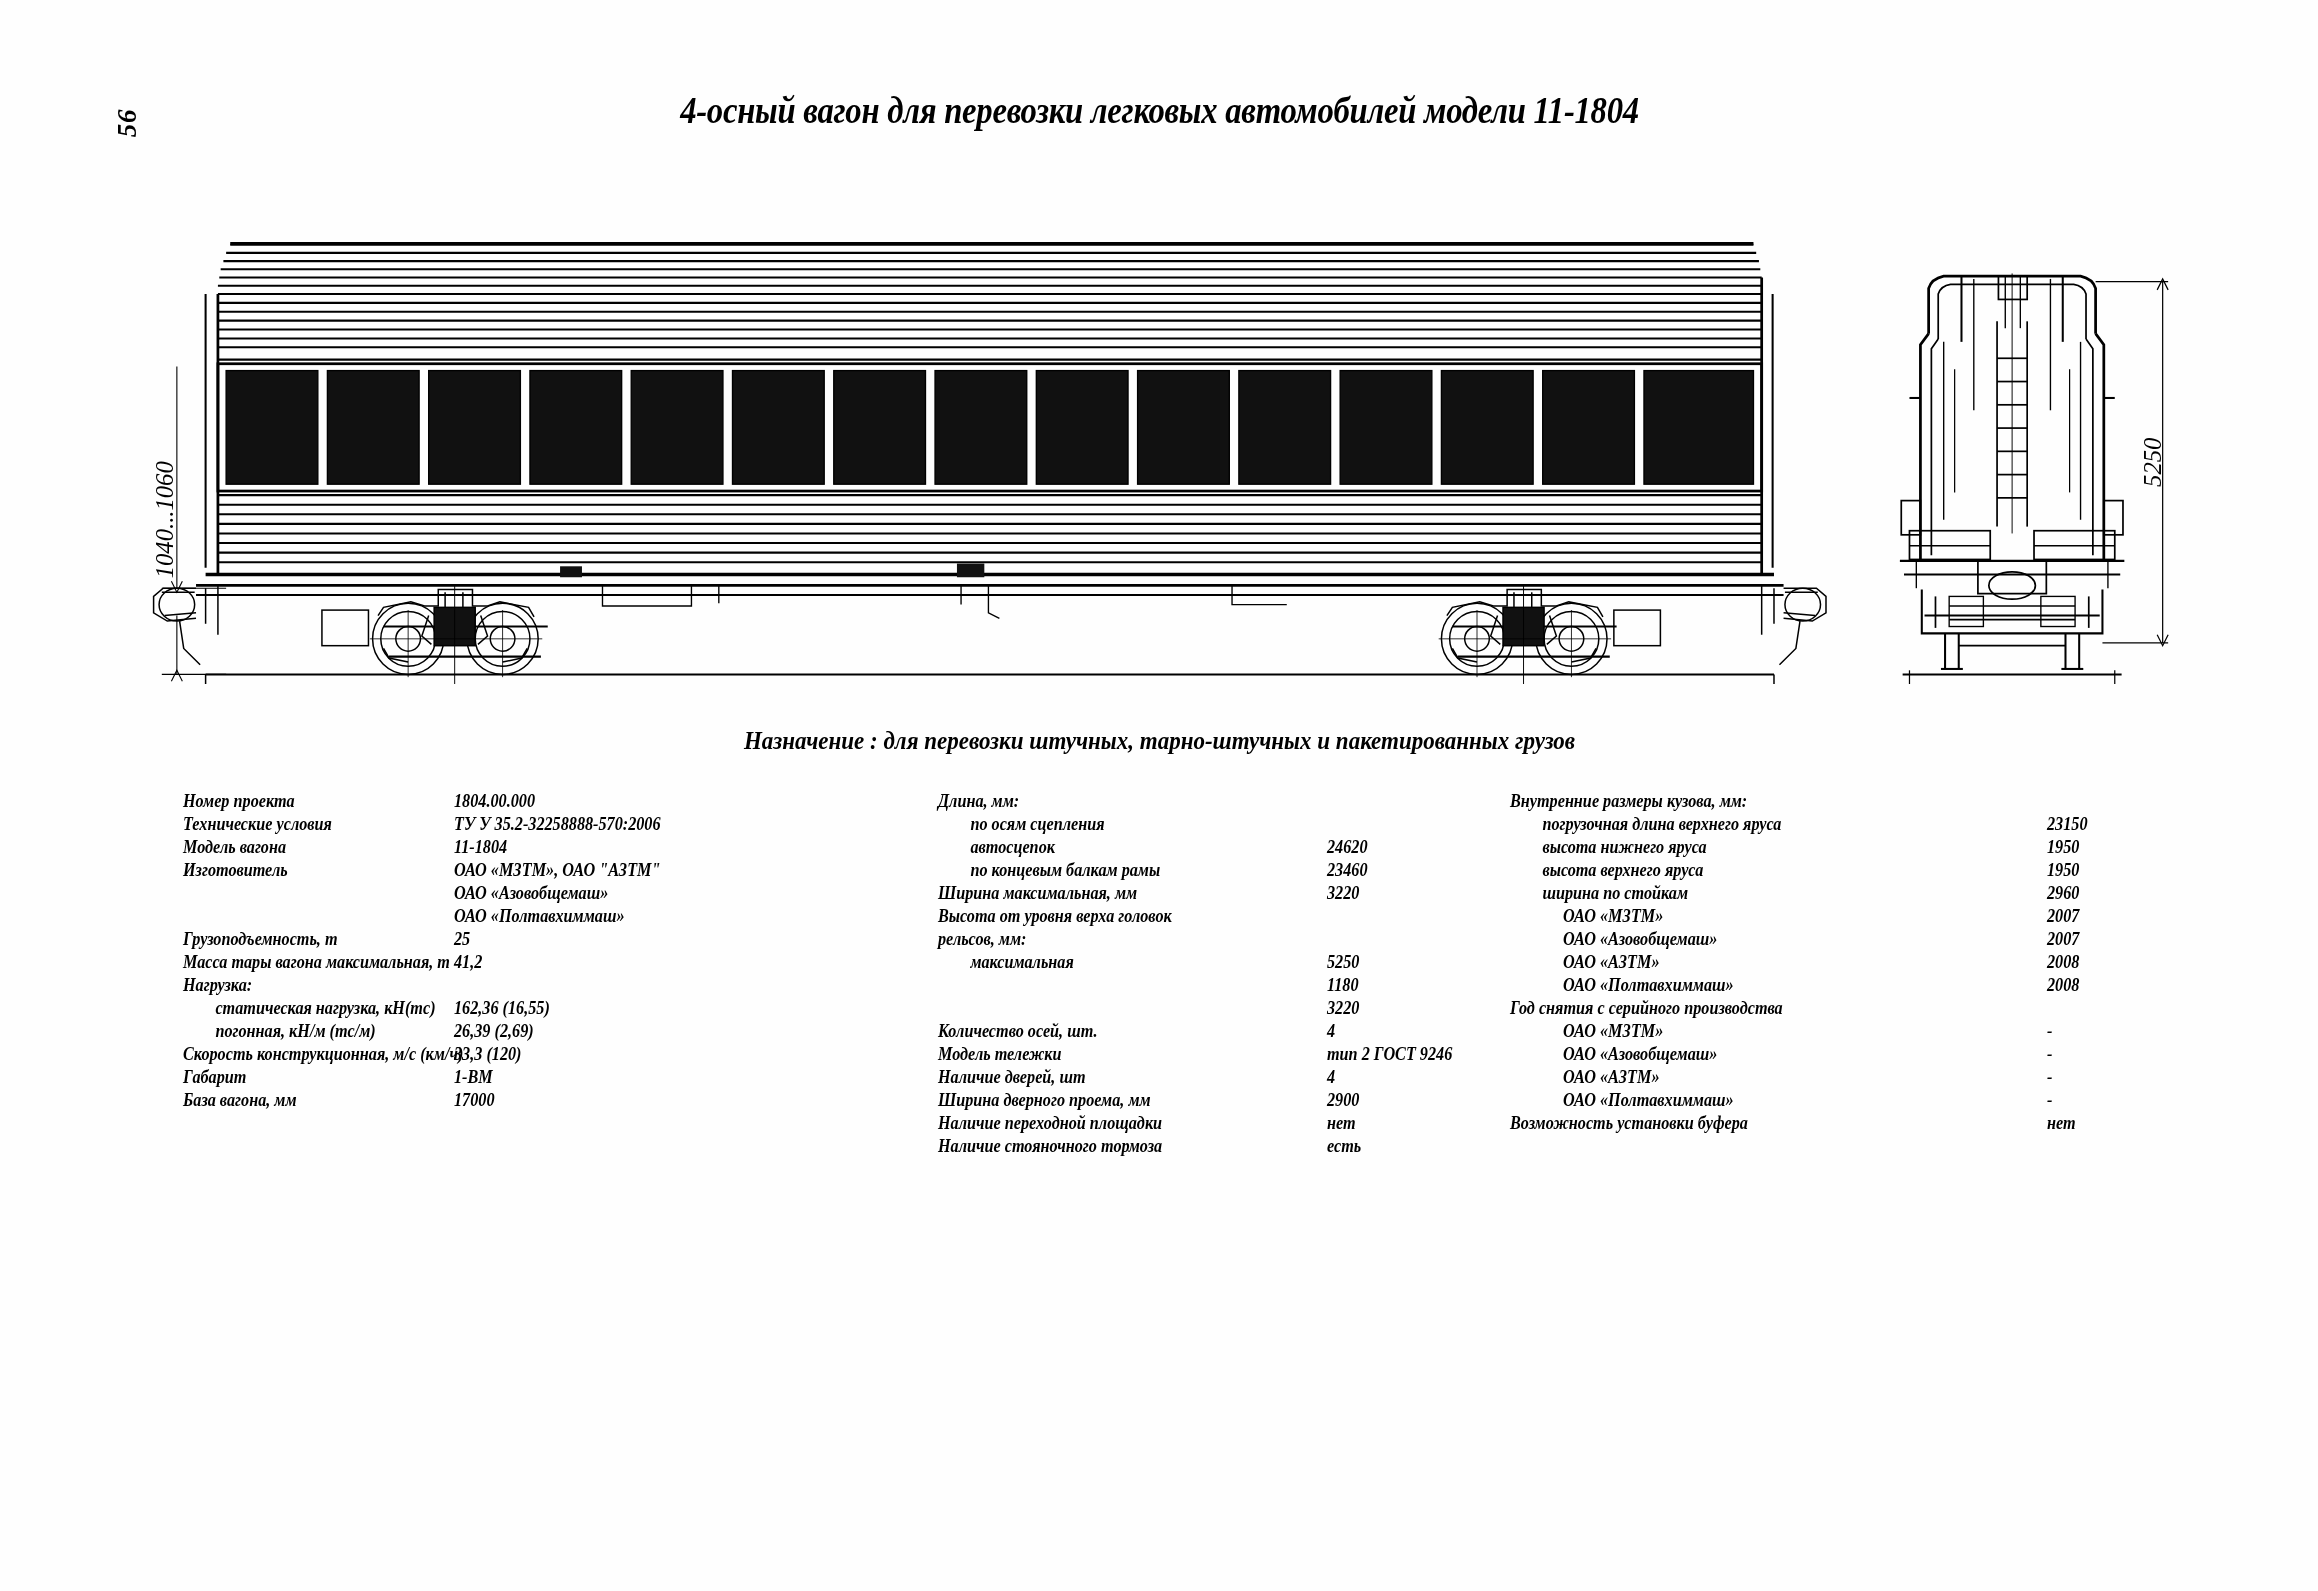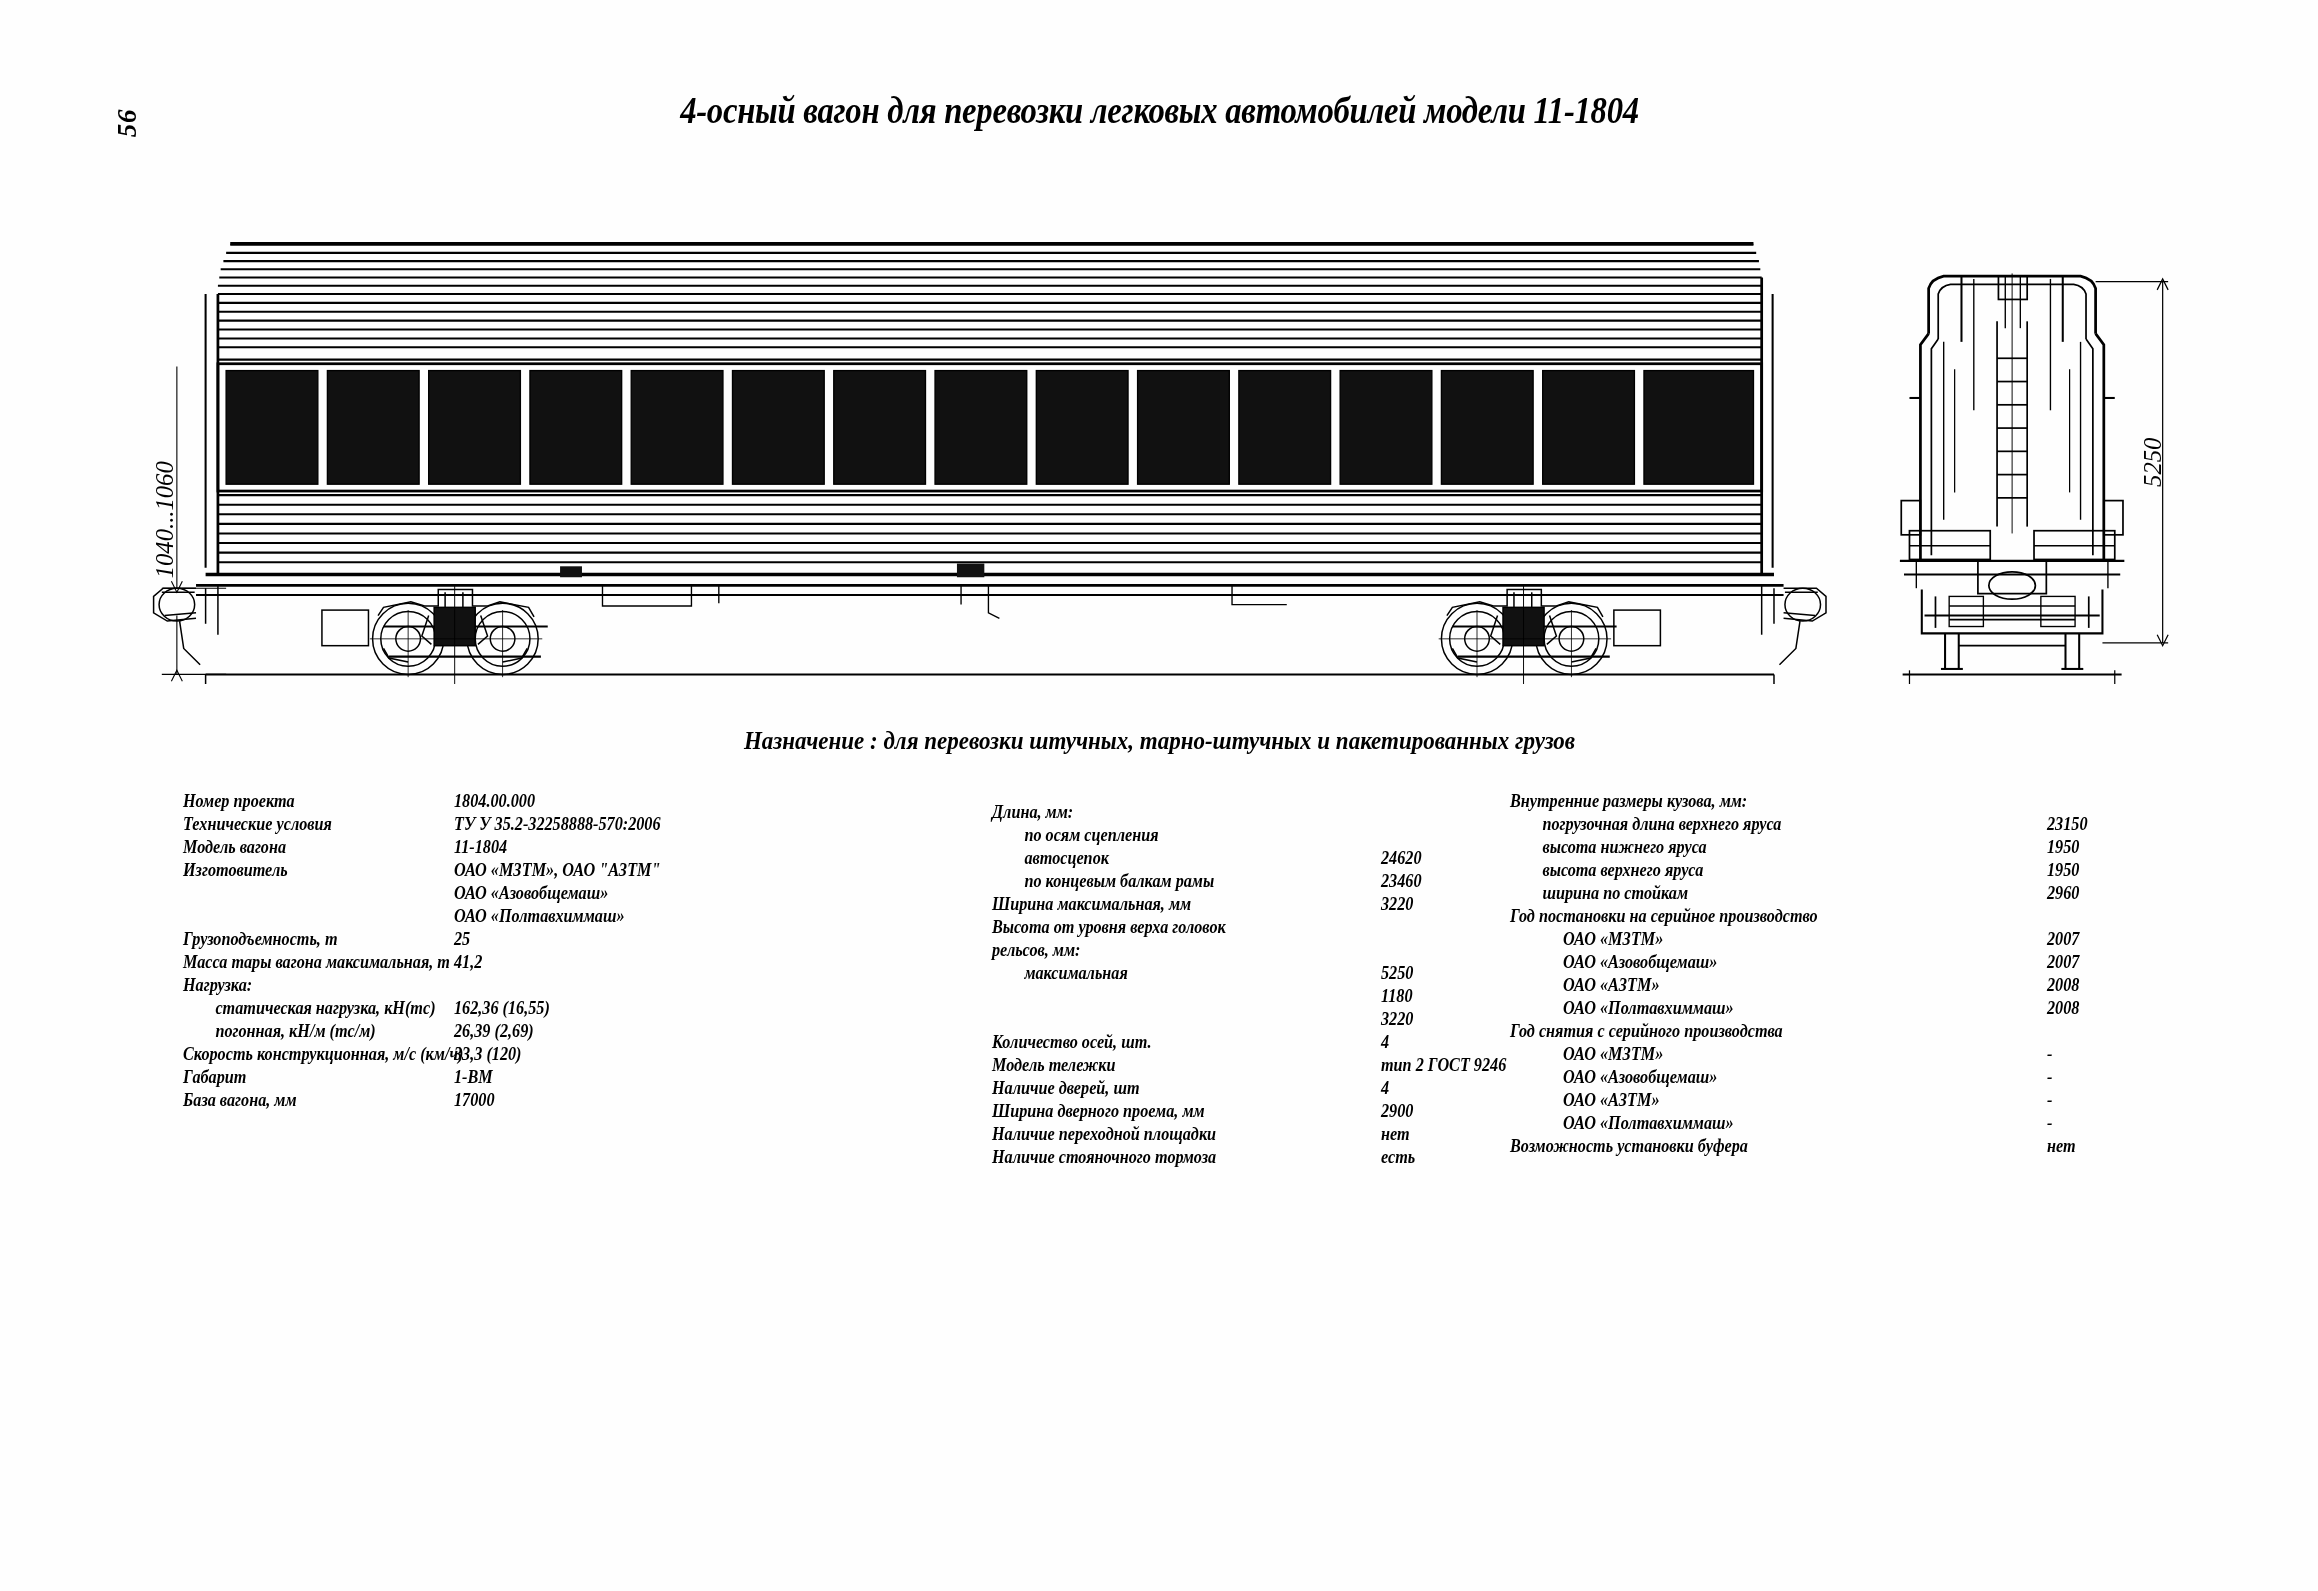--- a/index.html
+++ b/index.html
@@ -34,21 +34,21 @@
     font-size:25px;font-style:italic;font-weight:bold;
     transform:scaleX(0.92);
   }
 
   
   #specs{
     position:absolute;left:0;top:790px;width:2319px;height:493px;
   }
   .col{position:absolute;top:0;}
   .col.c1{left:183px;width:725px;}
-  .col.c2{left:992px;width:547px;margin-top:11px;}
+  .col.c2{left:938px;width:547px;}
   .col.c3{left:1510px;width:691px;}
 
   .row{
     position:relative;height:23px;line-height:23px;
     white-space:nowrap;font-style:italic;font-weight:bold;
     font-size:18px;
   }
   .row .lbl{
     display:inline-block;vertical-align:top;
     transform:scaleX(0.9);transform-origin:left center;
@@ -392,21 +392,20 @@
       <div class="row"><span class="lbl">Ширина дверного проема, мм</span><span class="val">2900</span></div>
       <div class="row"><span class="lbl">Наличие переходной площадки</span><span class="val">нет</span></div>
       <div class="row"><span class="lbl">Наличие стояночного тормоза</span><span class="val">есть</span></div>
     </div>
   <div class="col c3">
       <div class="row"><span class="lbl">Внутренние размеры кузова, мм:</span><span class="val"></span></div>
       <div class="row indent1"><span class="lbl">погрузочная длина верхнего яруса</span><span class="val">23150</span></div>
       <div class="row indent1"><span class="lbl">высота нижнего яруса</span><span class="val">1950</span></div>
       <div class="row indent1"><span class="lbl">высота верхнего яруса</span><span class="val">1950</span></div>
       <div class="row indent1"><span class="lbl">ширина по стойкам</span><span class="val">2960</span></div>
-      <div class="row"><span class="lbl">Год постановки на серийное производство</span><span class="val"></span></div>
       <div class="row indent2"><span class="lbl">ОАО «МЗТМ»</span><span class="val">2007</span></div>
       <div class="row indent2"><span class="lbl">ОАО «Азовобщемаш»</span><span class="val">2007</span></div>
       <div class="row indent2"><span class="lbl">ОАО «АЗТМ»</span><span class="val">2008</span></div>
       <div class="row indent2"><span class="lbl">ОАО «Полтавхиммаш»</span><span class="val">2008</span></div>
       <div class="row"><span class="lbl">Год снятия с серийного производства</span><span class="val"></span></div>
       <div class="row indent2"><span class="lbl">ОАО «МЗТМ»</span><span class="val">-</span></div>
       <div class="row indent2"><span class="lbl">ОАО «Азовобщемаш»</span><span class="val">-</span></div>
       <div class="row indent2"><span class="lbl">ОАО «АЗТМ»</span><span class="val">-</span></div>
       <div class="row indent2"><span class="lbl">ОАО «Полтавхиммаш»</span><span class="val">-</span></div>
       <div class="row"><span class="lbl">Возможность установки буфера</span><span class="val">нет</span></div>

